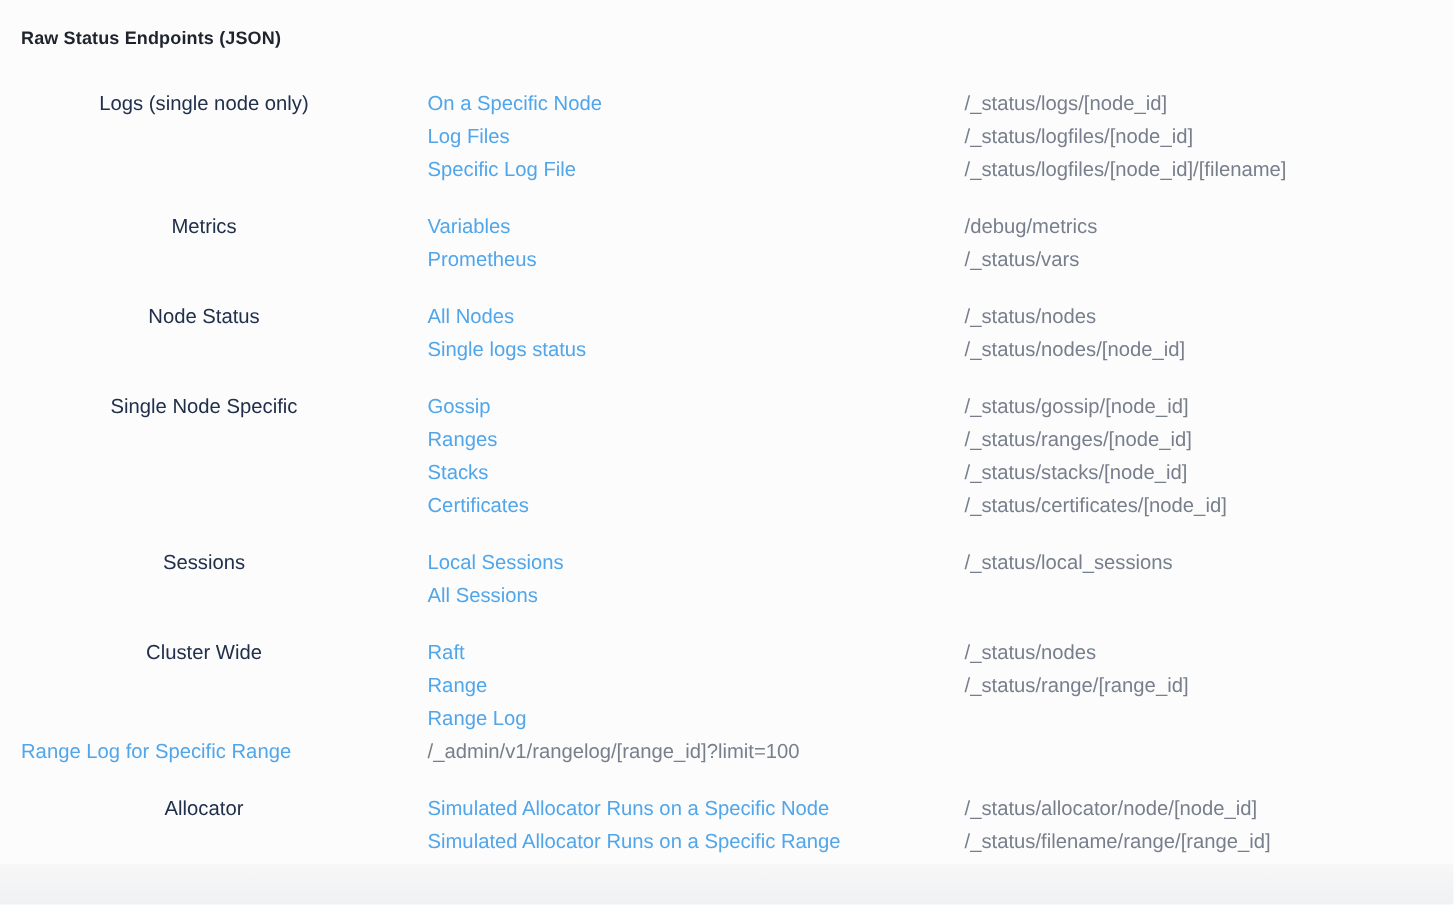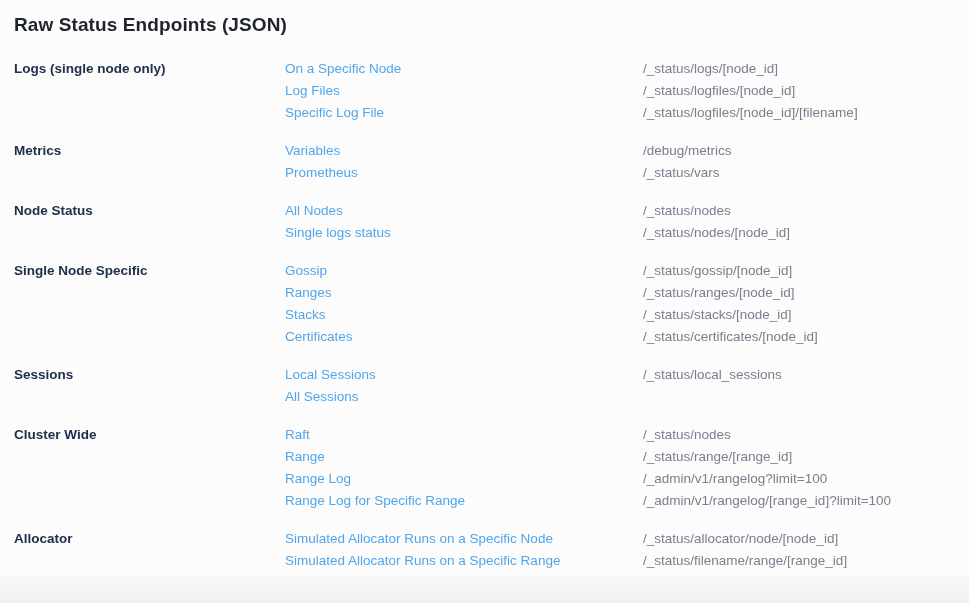--- a/index.html
+++ b/index.html
@@ -12,43 +12,43 @@
     position: relative;
     overflow: hidden;
     background: #fcfcfd;
     font-family: "Liberation Sans", sans-serif;
     -webkit-font-smoothing: antialiased;
   }
   .page {
     padding: 13px 0 0 14px;
   }
   .page-title {
-    font-size: 19px;
+    font-size: 12px;
     font-weight: 700;
     color: var(--title-color, #1f242c);
     letter-spacing: 0.1px;
     margin: 0 13px 21px 0;
     line-height: 24px;
   }
   .section {
     display: grid;
     grid-template-columns: 271px 358px auto;
     grid-auto-rows: 22px;
     margin-bottom: 16px;
     font-size: 13.5px;
   }
   .cell {
     line-height: 22px;
     white-space: nowrap;
   }
   .category-cell {
-    text-align: left;
+    text-align: center;
     padding-right: 27px;
     color: var(--category-color, #21304a);
-    font-weight: 700;
+    font-weight: 400;
   }
   .link-cell a {
     color: var(--link-color, #51a6ea);
     text-decoration: none;
     cursor: pointer;
   }
   .path-cell {
     color: var(--path-color, #787f8c);
   }
   .footer-strip {
@@ -117,21 +117,20 @@
       </div>
       <div class="section">
         <div class="cell category-cell">Cluster Wide</div>
         <div class="cell link-cell"><a href="#">Raft</a></div>
         <div class="cell path-cell">/_status/nodes</div>
         <div class="cell category-cell"></div>
         <div class="cell link-cell"><a href="#">Range</a></div>
         <div class="cell path-cell">/_status/range/[range_id]</div>
         <div class="cell category-cell"></div>
         <div class="cell link-cell"><a href="#">Range Log</a></div>
-        <div class="cell path-cell">/_admin/v1/rangelog?limit=100</div>
         <div class="cell category-cell"></div>
         <div class="cell link-cell"><a href="#">Range Log for Specific Range</a></div>
         <div class="cell path-cell">/_admin/v1/rangelog/[range_id]?limit=100</div>
       </div>
       <div class="section">
         <div class="cell category-cell">Allocator</div>
         <div class="cell link-cell"><a href="#">Simulated Allocator Runs on a Specific Node</a></div>
         <div class="cell path-cell">/_status/allocator/node/[node_id]</div>
         <div class="cell category-cell"></div>
         <div class="cell link-cell"><a href="#">Simulated Allocator Runs on a Specific Range</a></div>

